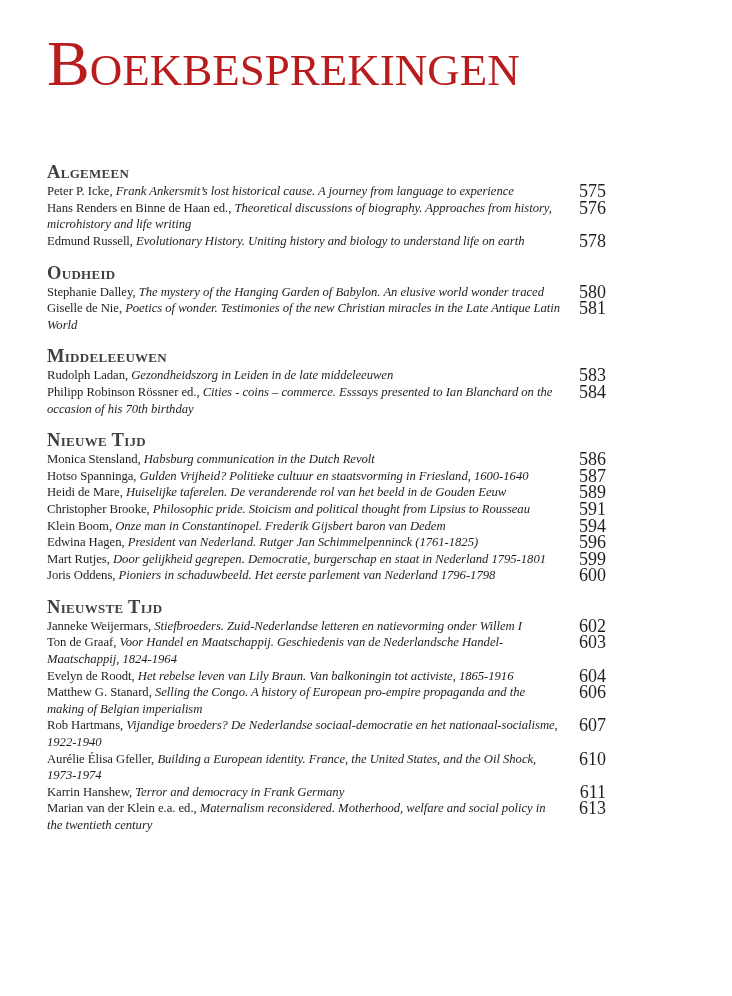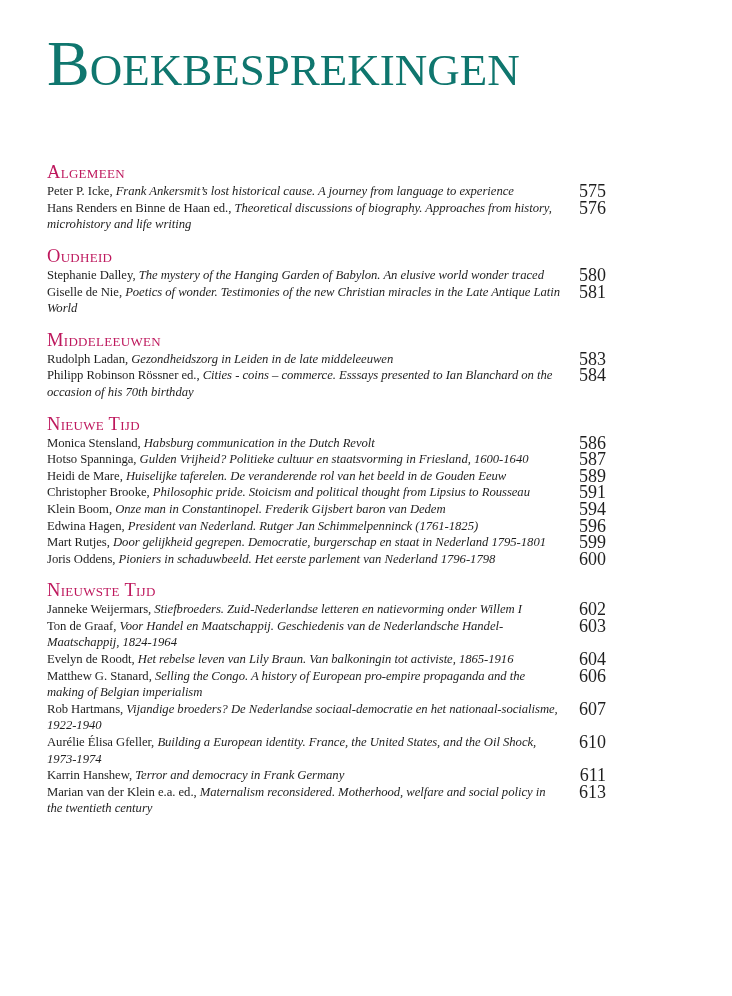--- a/index.html
+++ b/index.html
@@ -21,38 +21,38 @@
     padding: 30px 126px 0 47px;
     overflow: hidden;
     background: #ffffff;
   }
   .doc-title {
     margin: 0;
     font-size: 64px;
     font-weight: normal;
     font-variant: small-caps;
     line-height: 1.05;
-    color: #0f766e;
+    color: #b91c1c;
     letter-spacing: 0px;
     white-space: nowrap;
   }
   .toc {
     margin-top: 66px;
   }
   .toc-section {
     margin-bottom: 14px;
   }
   .section-heading {
     margin: 0 0 2px 0;
     font-size: 18.5px;
-    font-weight: normal;
+    font-weight: bold;
     font-variant: small-caps;
     letter-spacing: 0.3px;
     line-height: 18px;
-    color: #be185d;
+    color: #404040;
   }
   .entry {
     display: flex;
   }
   .entry-text {
     flex: 1;
     margin: 0;
     font-size: 12.7px;
     line-height: 16.6px;
     padding-right: 10px;
@@ -78,20 +78,24 @@
   <div class="toc" id="toc-root">
       <section class="toc-section">
         <h2 class="section-heading">Algemeen</h2>
         <div class="entry">
           <p class="entry-text"><span class="entry-author">Peter P. Icke,</span> <span class="entry-title">Frank Ankersmit’s lost historical cause. A journey from language to experience</span></p>
           <span class="page-num">575</span>
         </div>
         <div class="entry">
           <p class="entry-text"><span class="entry-author">Hans Renders en Binne de Haan ed.,</span> <span class="entry-title">Theoretical discussions of biography. Approaches from history, microhistory and life writing</span></p>
           <span class="page-num">576</span>
+        </div>
+        <div class="entry">
+          <p class="entry-text"><span class="entry-author">Edmund Russell,</span> <span class="entry-title">Evolutionary History. Uniting history and biology to understand life on earth</span></p>
+          <span class="page-num">578</span>
         </div>
       </section>
       <section class="toc-section">
         <h2 class="section-heading">Oudheid</h2>
         <div class="entry">
           <p class="entry-text"><span class="entry-author">Stephanie Dalley,</span> <span class="entry-title">The mystery of the Hanging Garden of Babylon. An elusive world wonder traced</span></p>
           <span class="page-num">580</span>
         </div>
         <div class="entry">
           <p class="entry-text"><span class="entry-author">Giselle de Nie,</span> <span class="entry-title">Poetics of wonder. Testimonies of the new Christian miracles in the Late Antique Latin World</span></p>

